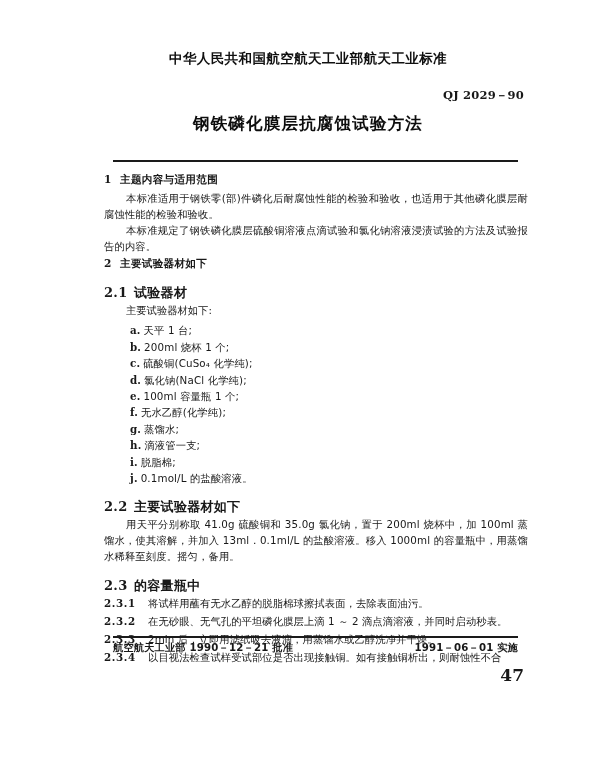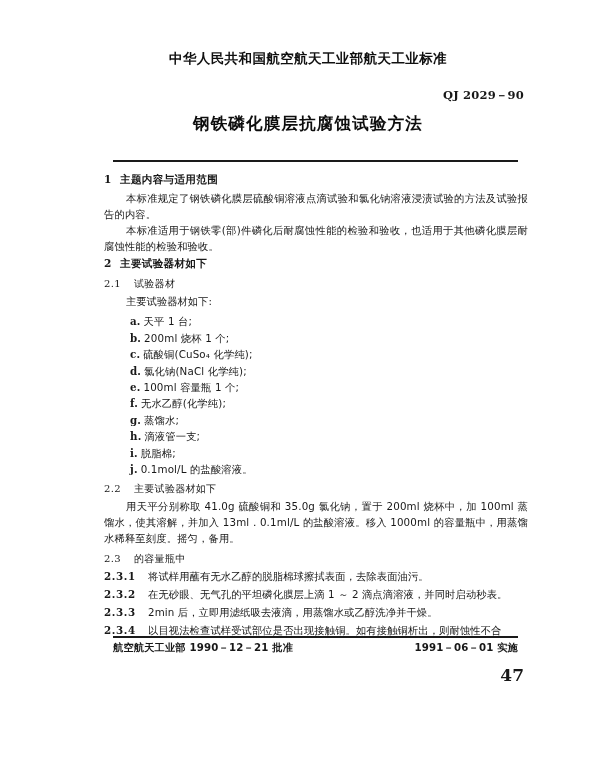--- a/index.html
+++ b/index.html
@@ -88,23 +88,23 @@
     font-size: 10.6px;
     margin: 0 0 3px 0;
     letter-spacing: 0.3px;
   }
   .sec-h1 .num {
     display: inline-block;
     min-width: 16px;
     font-family: "DejaVu Serif", "Liberation Serif", serif;
   }
   .sec-h2 {
-    font-weight: normal;
-    font-size: 10px;
-    margin: 4px 0 2px 0;
+    font-weight: bold;
+    font-size: 13px;
+    margin: 13px 0 2px 0;
     letter-spacing: 0.3px;
   }
   .sec-h2 .num {
     display: inline-block;
     min-width: 30px;
     font-family: "DejaVu Serif", "Liberation Serif", serif;
   }
 
   p.para {
     margin: 0 0 1px 0;
@@ -200,22 +200,22 @@
     <div class="doc-title">钢铁磷化膜层抗腐蚀试验方法</div>
   </div>
 
   <div class="rule rule-top"></div>
 
   <div class="body-area">
 
     <div class="sec-h1">
       <span class="num">1</span><span>主题内容与适用范围</span>
     </div>
+    <p class="para">本标准适用于钢铁零(部)件磷化后耐腐蚀性能的检验和验收，也适用于其他磷化膜层耐腐蚀性能的检验和验收。</p>
     <p class="para">本标准规定了钢铁磷化膜层硫酸铜溶液点滴试验和氯化钠溶液浸渍试验的方法及试验报告的内容。</p>
-    <p class="para">本标准适用于钢铁零(部)件磷化后耐腐蚀性能的检验和验收，也适用于其他磷化膜层耐腐蚀性能的检验和验收。</p>
 
     <div class="sec-h1">
       <span class="num">2</span><span>主要试验器材如下</span>
     </div>
 
     <div class="sec-h2">
       <span class="num">2.1</span><span>试验器材</span>
     </div>
     <div class="lead-in">主要试验器材如下:</div>
     <ul class="equip">

